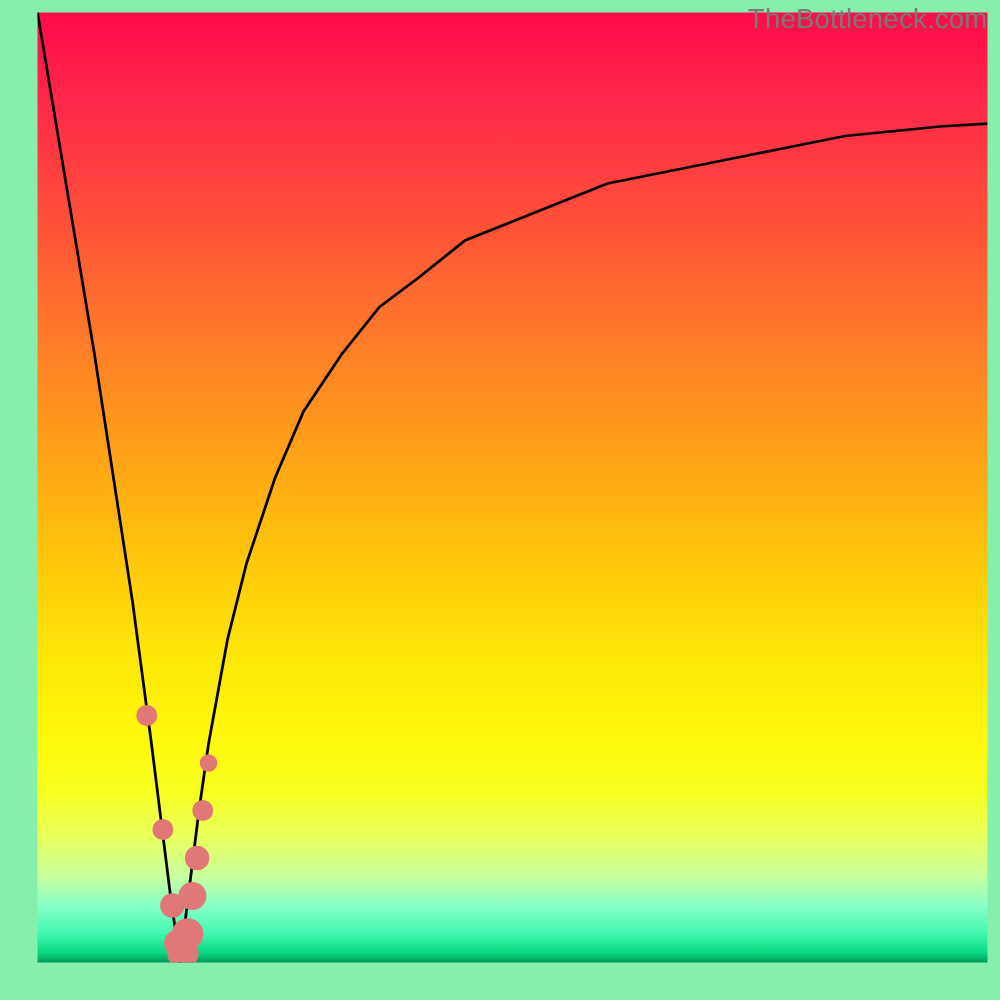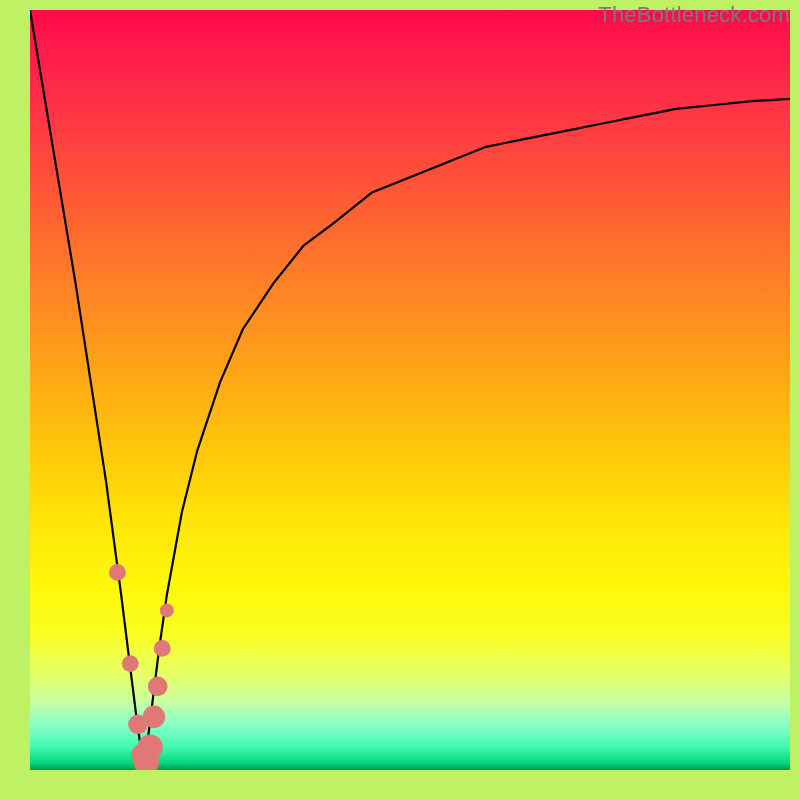--- a/index.html
+++ b/index.html
@@ -8,21 +8,21 @@
     width: 800px;
     height: 800px;
     overflow: hidden;
     background: #000;
     font-family: Arial, Helvetica, sans-serif;
   }
   .frame {
     position: relative;
     width: 800px;
     height: 800px;
-    background: #bef264;
+    background: #86efac;
     text-decoration: underline;
   }
   .plot {
     position: absolute;
     left: 30px;
     top: 10px;
     width: 760px;
     height: 760px;
     
     background: linear-gradient(

